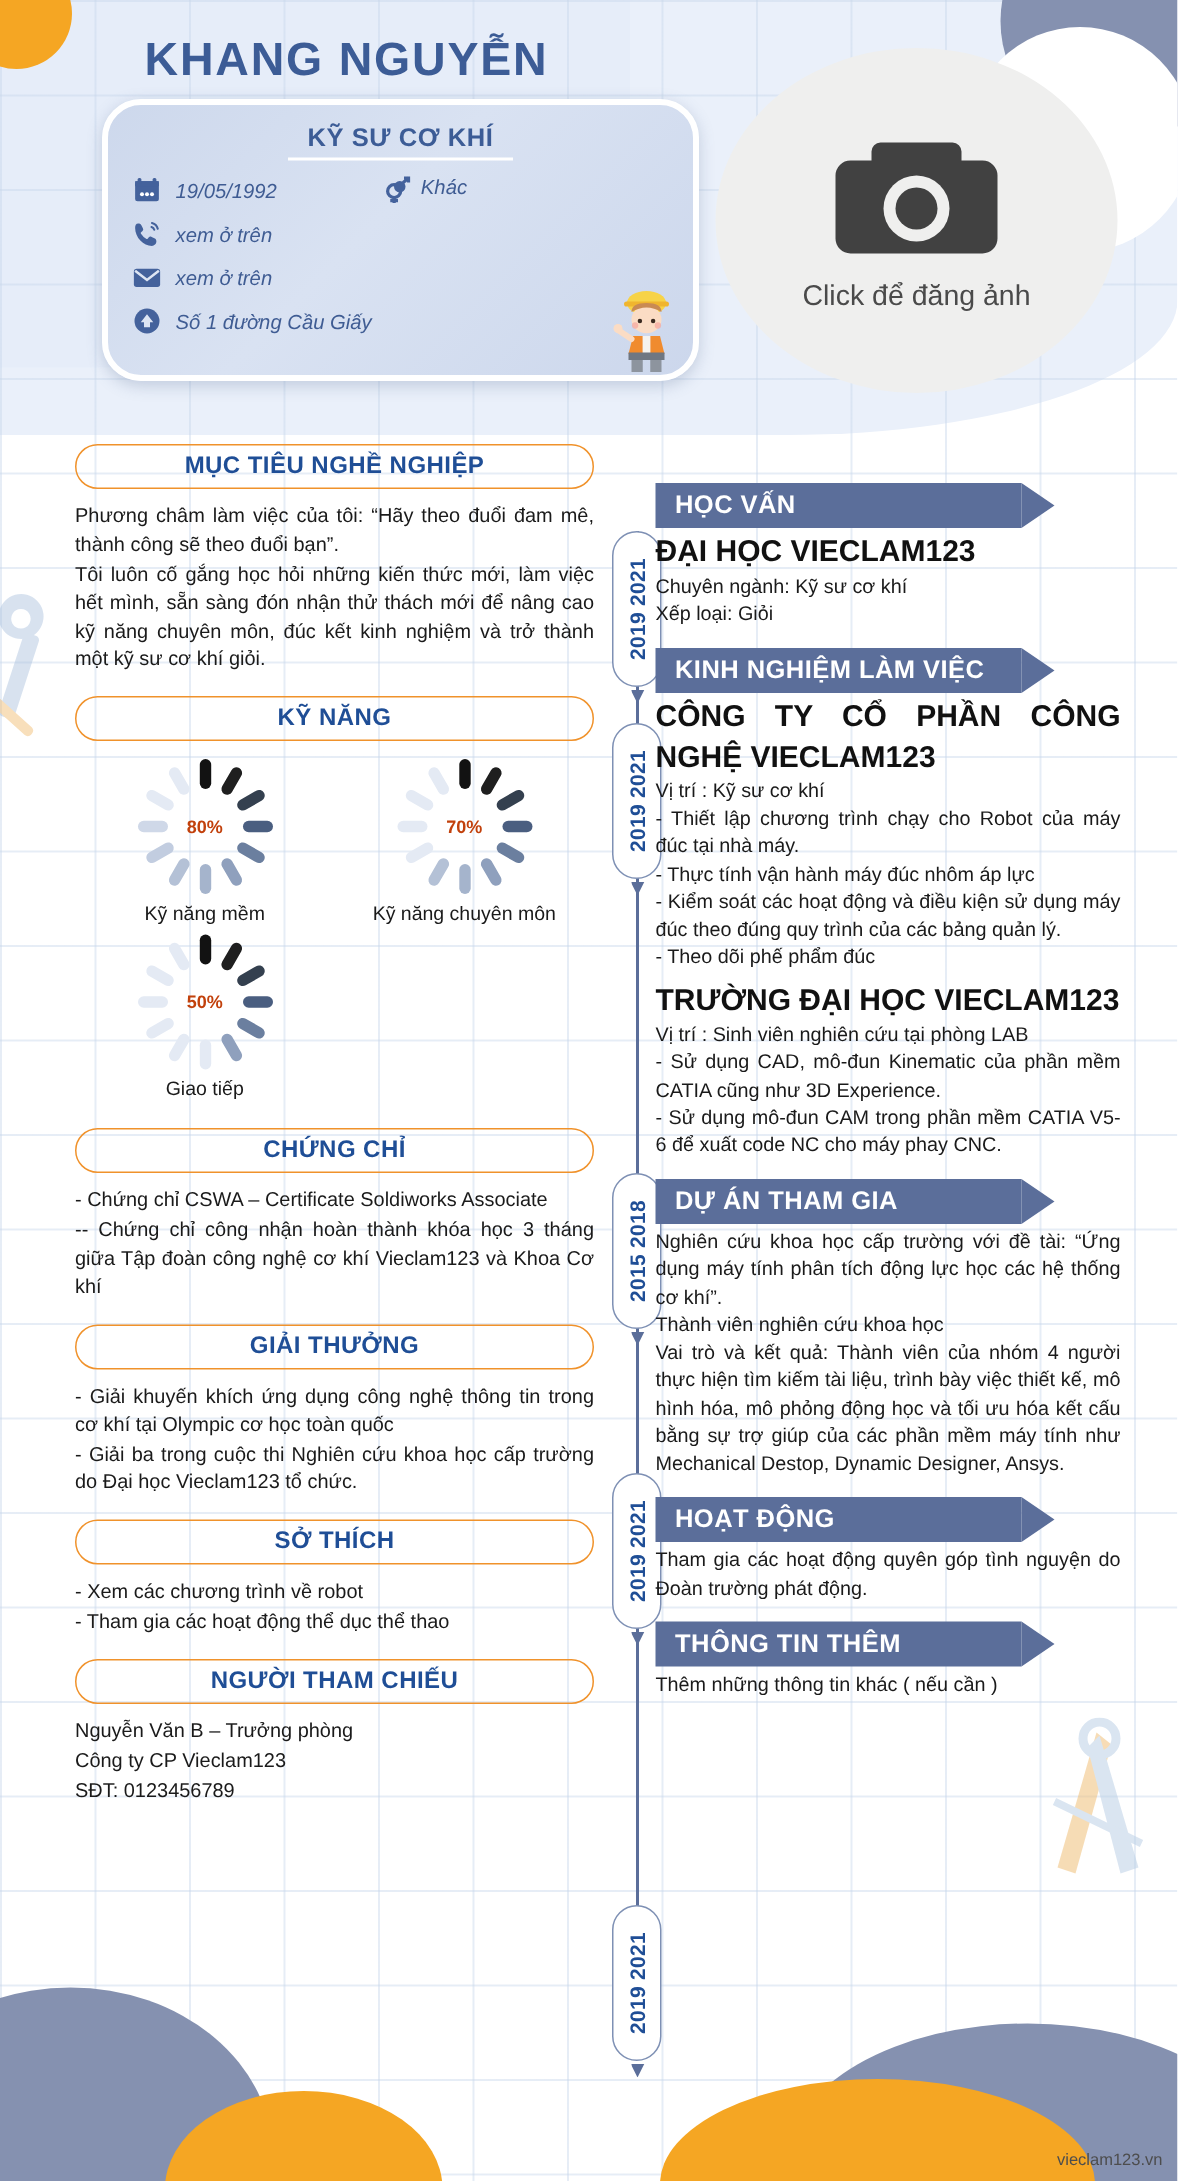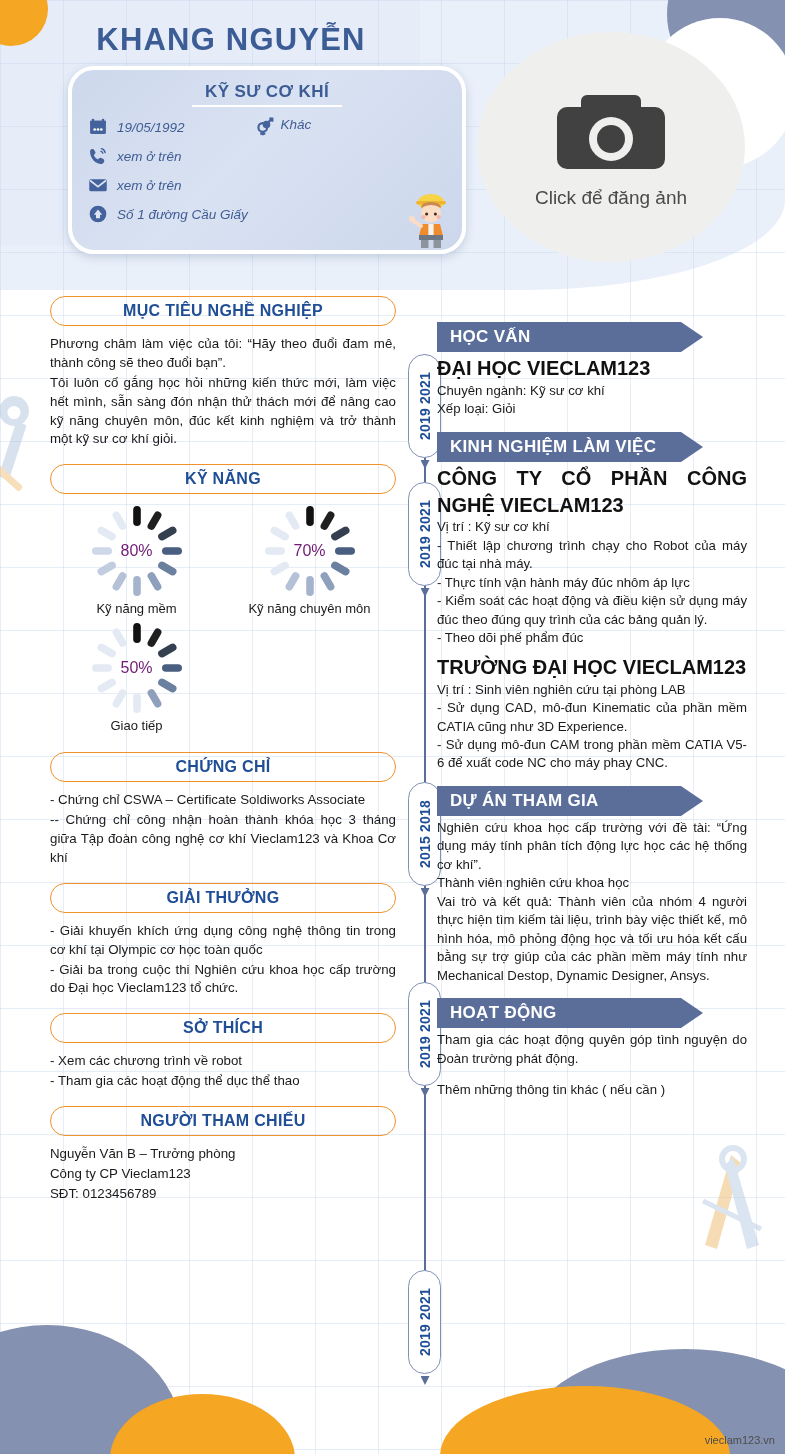--- a/index.html
+++ b/index.html
@@ -135,21 +135,21 @@
   .block{ margin-bottom:15px; }
   
   .skills-wrap{ display:flex; flex-wrap:wrap; }
   .skill{
     width:50%; display:flex; flex-direction:column; align-items:center;
     margin-bottom:4px;
   }
   .spinner{ position:relative; width:96px; height:96px; }
   .spinner .pct{
     position:absolute; inset:0; display:flex; align-items:center; justify-content:center;
-    font-size:16px; color:#701a75; font-weight:400;
+    font-size:12px; color:#c2410c; font-weight:700;
   }
   .skill-label{ font-size:13px; color:#1a1a1a; margin-top:2px; }
   
   .right-col{ position:absolute; left:437px; top:322px; width:310px; }
   .banner{
     position:relative; height:30px; width:244px;
     background:#5b6e9a;
     display:flex; align-items:center;
     padding-left:13px;
     margin-bottom:3px;
@@ -495,20 +495,23 @@
     </div>
 
     <div class="r-block">
       <div class="banner">
         <span>HOẠT ĐỘNG</span>
       </div>
       <div class="r-text">Tham gia các hoạt động quyên góp tình nguyện do Đoàn trường phát động.</div>
     </div>
 
     <div class="r-block">
+      <div class="banner">
+        <span>THÔNG TIN THÊM</span>
+      </div>
       <div class="r-text">Thêm những thông tin khác ( nếu cần )</div>
     </div>
 
   </div>
 
   <div class="watermark">vieclam123.vn</div>
 
 </div>
 
 </body></html>

